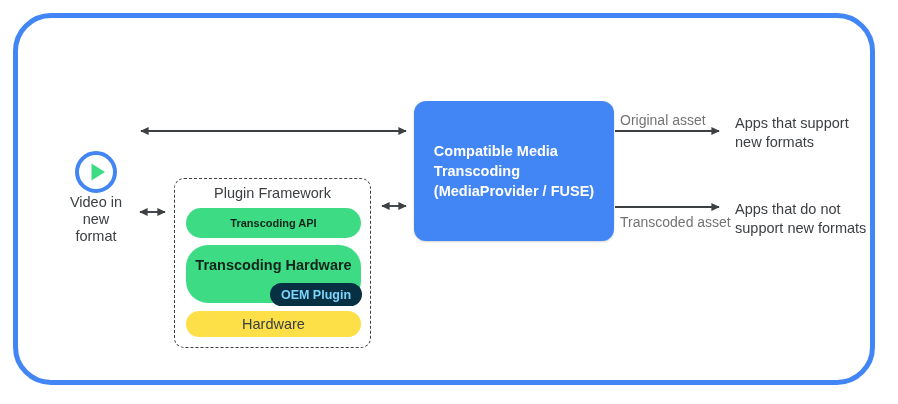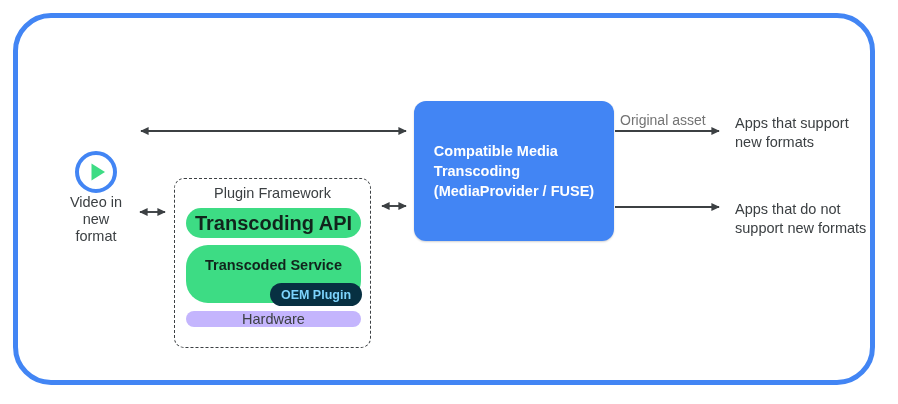--- a/index.html
+++ b/index.html
@@ -82,21 +82,21 @@
     text-align: center;
   }
   #transcoding-api {
     left: 11px;
     top: 29px;
     width: 175px;
     height: 30px;
     background: #3ddc84;
     color: #11241c;
     font-weight: bold;
-    font-size: 20px;
+    font-size: 11px;
   }
   #transcoding-service {
     left: 11px;
     top: 66px;
     width: 175px;
     height: 58px;
     background: #3ddc84;
     color: #11241c;
     font-weight: bold;
     font-size: 14.5px;
@@ -112,22 +112,22 @@
     color: #7dd3fc;
     font-weight: bold;
     font-size: 12.5px;
     border-radius: 14px;
     z-index: 3;
   }
   #hardware {
     left: 11px;
     top: 132px;
     width: 175px;
-    height: 16px;
-    background: #c4b5fd;
+    height: 26px;
+    background: #fde047;
     color: #3c4043;
     font-size: 14.5px;
     font-weight: normal;
   }
 
   
   #cmt-box {
     position: absolute;
     left: 414px;
     top: 101px;
@@ -215,31 +215,32 @@
     <div id="video-source-label">Video in
 new
 format</div>
   </div>
 
   <div id="media-framework">
     <div id="media-framework-title">Plugin Framework</div>
 
     <div class="mf-pill" id="transcoding-api">Transcoding API</div>
 
-    <div class="mf-pill" id="transcoding-service">Transcoded Service</div>
+    <div class="mf-pill" id="transcoding-service">Transcoding Hardware</div>
 
     <div class="mf-pill" id="oem-plugin">OEM Plugin</div>
 
     <div class="mf-pill" id="hardware">Hardware</div>
   </div>
 
   <div id="cmt-box">Compatible Media
 Transcoding
 (MediaProvider / FUSE)</div>
 
   <div class="asset-label" id="original-asset-label">Original asset</div>
   <div class="apps-label" id="apps-support-label">Apps that support
 new formats</div>
 
+  <div class="asset-label" id="transcoded-asset-label">Transcoded asset</div>
   <div class="apps-label" id="apps-nosupport-label">Apps that do not
 support new formats</div>
 
 </div>
 
 </body></html>

